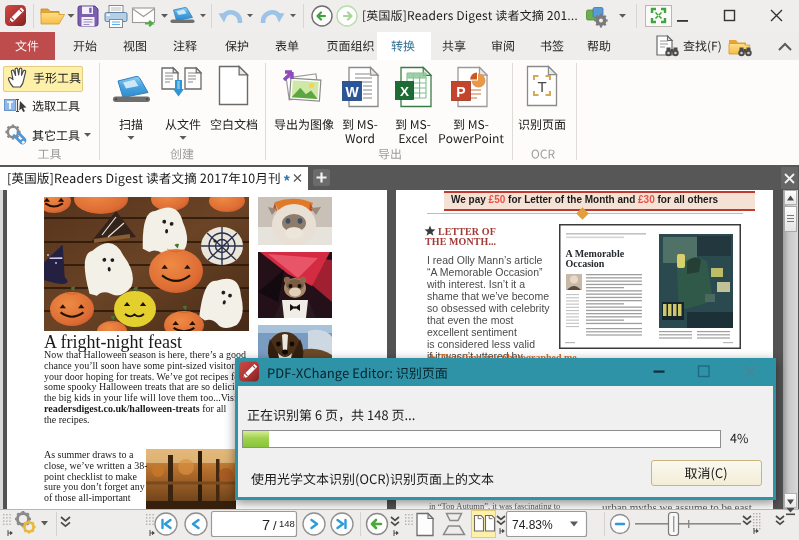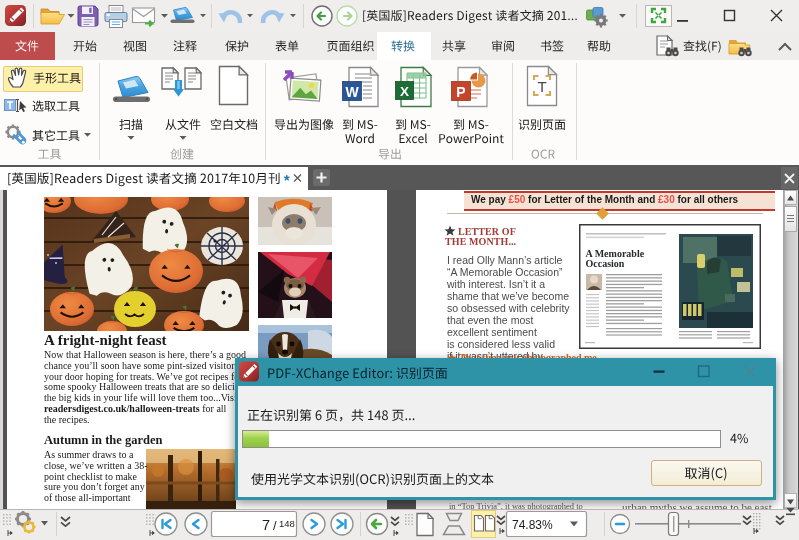--- a/index.html
+++ b/index.html
@@ -179,26 +179,25 @@
         <rect x="0" y="0" width="90" height="14" fill="#e8c890" opacity="0.7"></rect>
         <rect x="22" y="6" width="5" height="54" fill="#3a2410"></rect>
         <rect x="52" y="2" width="4" height="58" fill="#2e1c0c"></rect>
         <rect x="70" y="10" width="3.5" height="50" fill="#42280f"></rect>
         <path d="M0 34 h90" stroke="#7a4a1e" stroke-width="3"></path>
         <circle cx="12" cy="22" r="6" fill="#c87828" opacity="0.8"></circle>
         <circle cx="40" cy="18" r="8" fill="#d89040" opacity="0.7"></circle>
         <circle cx="80" cy="26" r="7" fill="#a85820" opacity="0.8"></circle>
         <rect x="0" y="52" width="90" height="8" fill="#35200e"></rect>
       </svg>
-      <div style="position:absolute;left:37px;top:142px;font-family:'Liberation Serif',serif;font-size:15px;font-weight:bold;color:#1a1a1a">A fright-night feast</div>
+      <div style="position:absolute;left:37px;top:142px;font-family:'Liberation Serif',serif;font-size:18px;font-weight:normal;color:#1a1a1a">A fright-night feast</div>
       <div style="position:absolute;left:37px;top:160px;width:228px;font-family:'Liberation Serif',serif;font-size:10px;line-height:10.8px;color:#1a1a1a;white-space:nowrap">Now that Halloween season is here, there’s a good<br>chance you’ll soon have some pint-sized visitors <span style="opacity:.85">at</span><br>your door hoping for treats. We’ve got recipes for<br>some spooky Halloween treats that are so delicio<br>the big kids in your life will love them too...Visit<br><b>readersdigest.co.uk/halloween-treats</b> for all<br>the recipes.</div>
-      <div style="position:absolute;left:37px;top:243px;font-family:'Liberation Serif',serif;font-size:12.5px;font-weight:bold;color:#1a1a1a">Autumn in the garden</div>
       <div style="position:absolute;left:37px;top:260px;width:100px;font-family:Liberation Serif, serif;font-size:10px;line-height:10.8px;color:#1a1a1a;white-space:nowrap">As summer draws to a<br>close, we’ve written a 38-<br>point checklist to make<br>sure you don’t forget any<br>of those all-important</div>
     </div>
-    <div style="position:absolute;left:416px;top:190px;width:377px;height:319px;background:#ffffff;overflow:hidden">
+    <div style="position:absolute;left:396px;top:190px;width:377px;height:319px;background:#ffffff;overflow:hidden">
       <div style="position:absolute;left:48px;top:0.5px;width:311px;height:20px;background:#f6e2d4;border-top:2.2px solid #c03a30;border-bottom:2px solid #c03a30;box-sizing:border-box"></div>
       <div style="position:absolute;left:55px;top:3.5px;width:311px;text-align:left;font-family:'Liberation Sans',sans-serif;font-size:10px;font-weight:bold;color:#1a1a1a">We pay <span style="color:#e8524a">£50</span> for Letter of the Month and <span style="color:#e8524a">£30</span> for all others</div>
       <div style="position:absolute;left:31px;top:23px;width:316px;height:1px;background:#c8b8a8"></div>
       <div style="position:absolute;left:182px;top:19px;width:9px;height:9px;background:#e2a03a;transform:rotate(45deg)"></div>
       <div style="position:absolute;left:29px;top:37px;font-family:'Liberation Serif',serif;font-weight:bold;font-size:10px;color:#a43a35;letter-spacing:0.1px;line-height:9.7px"><span style="margin-left:13px">LETTER OF</span><br>THE MONTH...</div>
       <svg width="12" height="12" viewBox="0 0 12 12" style="position:absolute;left:28px;top:35px">
         <path d="M6 0.5 L7.5 4.2 L11.5 4.4 L8.4 6.9 L9.5 10.8 L6 8.6 L2.5 10.8 L3.6 6.9 L0.5 4.4 L4.5 4.2 Z" fill="#3a3a3a"></path>
       </svg>
       <div style="position:absolute;left:31px;top:63.5px;font-family:'Liberation Sans',sans-serif;font-size:10.5px;line-height:12px;color:#4a4a4a;white-space:nowrap">I read Olly Mann’s article<br>“A Memorable Occasion”<br>with interest. Isn’t it a<br>shame that we’ve become<br>so obsessed with celebrity<br>that even the most<br>excellent sentiment<br>is considered less valid<br>if it wasn’t uttered by</div>
       <svg width="182" height="125" viewBox="0 0 182 125" style="position:absolute;left:163px;top:34px">
@@ -263,21 +262,21 @@
         <rect x="138" y="110.2" width="33" height="1.2" fill="#9e9e9e"></rect>
         <rect x="100" y="113.4" width="33" height="1.2" fill="#9e9e9e"></rect>
         <rect x="138" y="113.4" width="33" height="1.2" fill="#9e9e9e"></rect>
         <rect x="6" y="118" width="10" height="1.2" fill="#b8b8b8"></rect>
         <rect x="164" y="118" width="10" height="1.2" fill="#b8b8b8"></rect>
       </svg>
       <div style="position:absolute;left:43px;top:162px;font-family:'Liberation Serif',serif;font-weight:bold;font-size:10px;color:#d86a28">That time you photographed me</div>
       <svg width="10" height="10" viewBox="0 0 10 10" style="position:absolute;left:31px;top:163px">
         <path d="M5 0.4 L6.2 3.5 L9.6 3.7 L7 5.8 L7.9 9 L5 7.2 L2.1 9 L3 5.8 L0.4 3.7 L3.8 3.5 Z" fill="#d86a28"></path>
       </svg>
-      <div style="position:absolute;left:33px;top:311px;font-family:'Liberation Serif',serif;font-size:8.5px;color:#5a5a5a">in “Top Trivia”, it was photographed to</div>
+      <div style="position:absolute;left:33px;top:311px;font-family:'Liberation Serif',serif;font-size:8.5px;color:#5a5a5a">in “Top Autumn”, it was fascinating to</div>
       <div style="position:absolute;left:206px;top:311px;font-family:'Liberation Serif',serif;font-size:11px;color:#5a5a5a">urban myths we assume to be east</div>
     </div>
     <div style="position:absolute;left:783px;top:190px;width:15px;height:319px;background:linear-gradient(90deg,#9f9f9f,#c9c9c9 40%,#d9d9d9)"></div>
     <div style="position:absolute;left:784px;top:190px;width:13px;height:15px;background:linear-gradient(#fdfdfd,#e8e8e8);border:1px solid #b0b0b0;box-sizing:border-box"></div>
     <div style="position:absolute;left:784px;top:206px;width:13px;height:26px;background:linear-gradient(#fdfdfd,#e4e4e4);border:1px solid #a8a8a8;box-sizing:border-box"></div>
     <div style="position:absolute;left:784px;top:493px;width:13px;height:15px;background:linear-gradient(#fdfdfd,#e8e8e8);border:1px solid #b0b0b0;box-sizing:border-box"></div>
     <div style="position:absolute;left:235px;top:358px;width:541px;height:142px;background:#2f93a8;box-shadow:0 3px 10px rgba(0,0,0,.45)"></div>
     <div style="position:absolute;left:238px;top:386px;width:535px;height:111px;background:#f0f0f0"></div>
     <div style="position:absolute;left:242px;top:430px;width:479px;height:18px;background:#fff;border:1px solid #8e8e8e;box-sizing:border-box"></div>
     <div style="position:absolute;left:243px;top:431px;width:26px;height:16px;background:linear-gradient(#d8ec96,#9ed24d 45%,#8ac33c)"></div>

